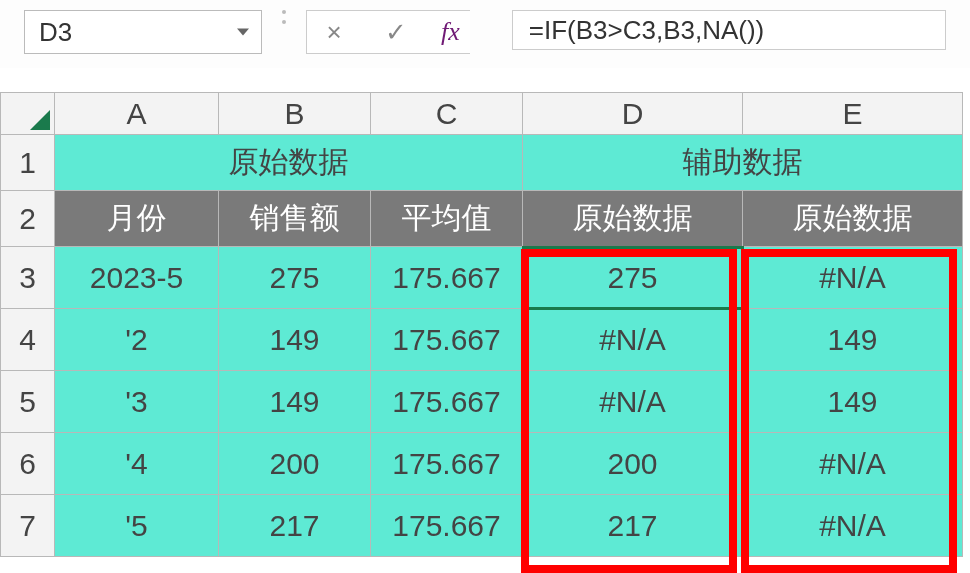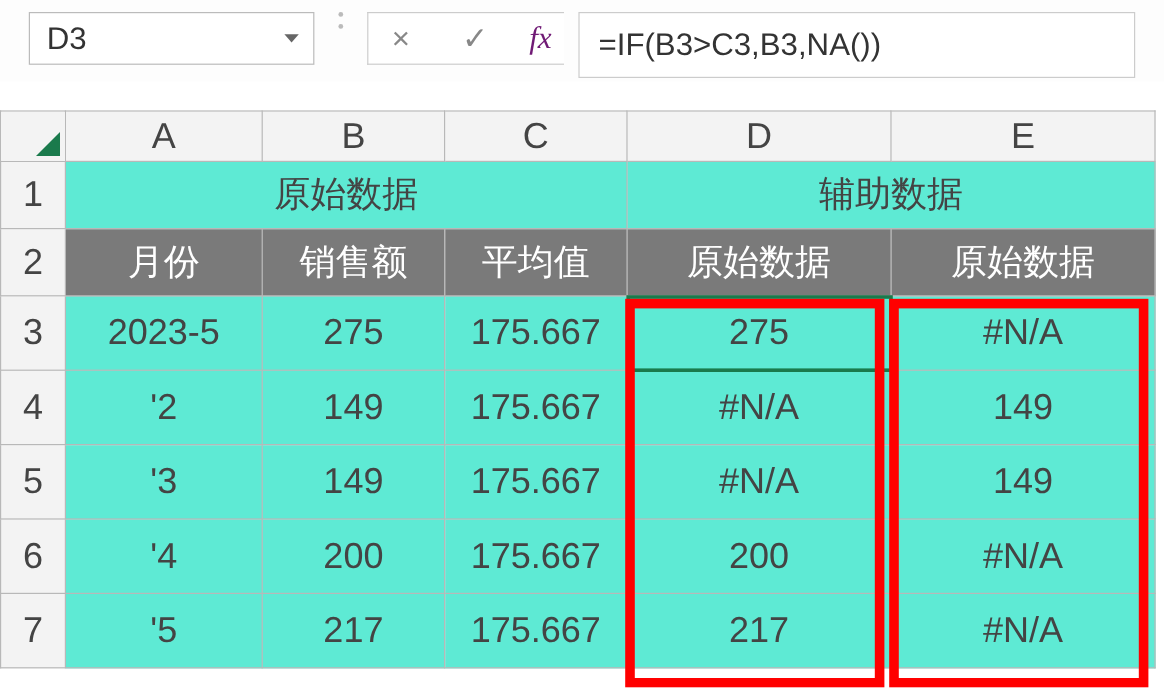--- a/index.html
+++ b/index.html
@@ -57,28 +57,29 @@
       padding: 0 10px;
       height: 44px;
       border: 1px solid #ccc;
       border-right: none;
       background: #fff;
     }
     .formula-controls .btn { width: 34px; text-align:center; color:#888; font-size:26px; }
     .formula-controls .fx { font-style: italic; font-family: "Times New Roman", serif; color:#701a75; font-size:26px; }
     .formula-input {
       flex: 1;
-      height: 55px;
+      height: 40px;
       border: 1px solid #ccc;
       background: #fff;
       display: flex;
       align-items: center;
       padding: 0 16px;
       font-size: 26px;
       color: #333;
+      margin-left: 30px;
     }
     
     
     .sheet {
       border-collapse: collapse;
       table-layout: fixed;
       margin-top: 24px;
     }
     .sheet td, .sheet th {
       border: 1px solid #b8b8b8;

